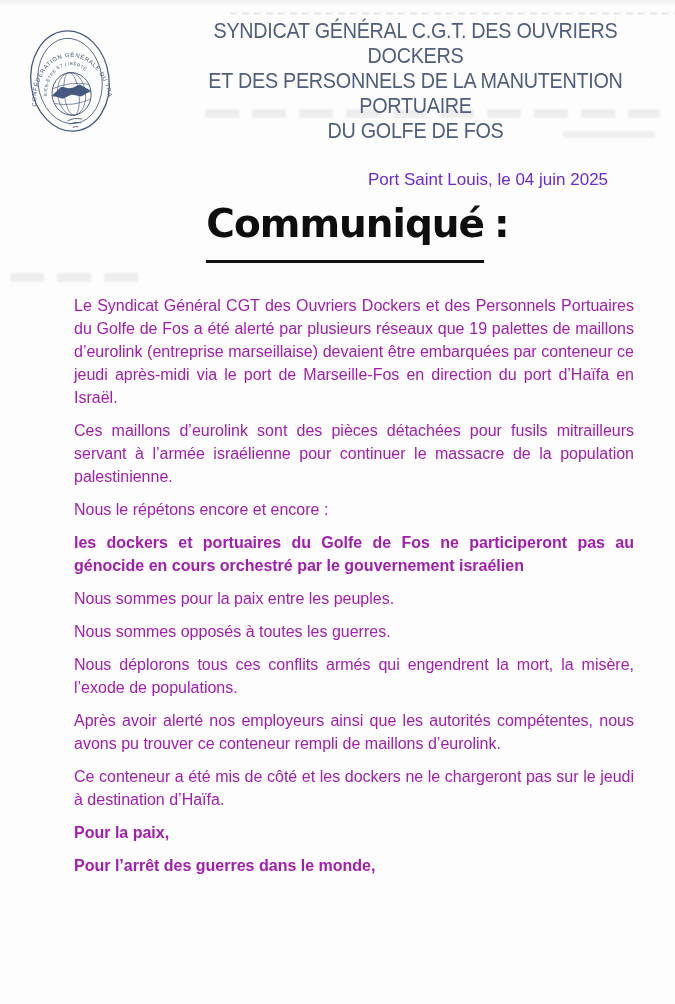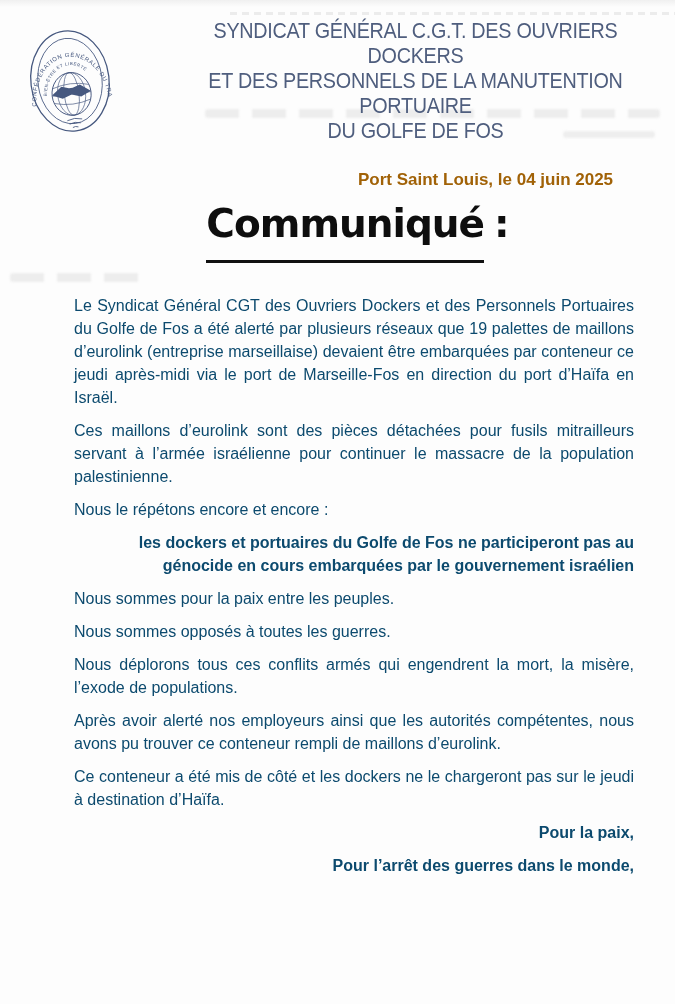--- a/index.html
+++ b/index.html
@@ -41,44 +41,44 @@
   .org-title {
     position: absolute; left: 158px; right: 2px; top: 19px;
     text-align: center;
     color: #4f5e7e;
     font-size: 21.5px; line-height: 25px;
     font-weight: 400; letter-spacing: -0.3px;
     transform: scaleX(0.92); transform-origin: 50% 0;
   }
 
   .dateline {
-    position: absolute; left: 358px; top: 170px;
-    font-size: 17px; color: #a16207; font-weight: bold;
+    position: absolute; left: 368px; top: 170px;
+    font-size: 17px; color: #6d28d9;
   }
 
   .doc-title {
     position: absolute; left: 40px; right: 0; top: 201px;
     text-align: center;
     font-family: "DejaVu Sans", sans-serif;
     font-weight: 700; font-size: 39px; letter-spacing: -1px;
     color: #0e0e0e;
   }
   .doc-title .word {
     border-bottom: 3.5px solid #111; padding-bottom: 14px;
   }
   .doc-title .punct { margin-left: 10px; }
 
   
   .doc-body {
     position: absolute; left: 74px; top: 294px; width: 560px;
-    font-size: 16px; line-height: 23px; color: #0c4a6e;
+    font-size: 16px; line-height: 23px; color: #a21caf;
   }
   .doc-body p { margin: 0 0 10px 0; }
   .just { text-align: justify; }
-  .bold { font-weight: 700; text-align: right; }
+  .bold { font-weight: 700; }
   .signature { padding-left: 350px; margin-top: 3px; }
 </style>
 </head>
 <body>
 
 <div class="page">
 
   <div class="top-band"></div>
   <div class="top-dotted"></div>
   <div class="smudge smudge-1"></div>
@@ -126,21 +126,21 @@
   <div class="dateline">Port Saint Louis, le 04 juin 2025</div>
 
   <div class="doc-title">
     <span class="word">Communiqué</span><span class="punct">:</span>
   </div>
 
   <div class="doc-body">
     <p class="just">Le Syndicat Général CGT des Ouvriers Dockers et des Personnels Portuaires du Golfe de Fos a été alerté par plusieurs réseaux que 19 palettes de maillons d’eurolink (entreprise marseillaise) devaient être embarquées par conteneur ce jeudi après-midi via le port de Marseille-Fos en direction du port d’Haïfa en Israël.</p>
     <p class="just">Ces maillons d’eurolink sont des pièces détachées pour fusils mitrailleurs servant à l’armée israélienne pour continuer le massacre de la population palestinienne.</p>
     <p>Nous le répétons encore et encore :</p>
-    <p class="bold just">les dockers et portuaires du Golfe de Fos ne participeront pas au génocide en cours embarquées par le gouvernement israélien</p>
+    <p class="bold just">les dockers et portuaires du Golfe de Fos ne participeront pas au génocide en cours orchestré par le gouvernement israélien</p>
     <p>Nous sommes pour la paix entre les peuples.</p>
     <p>Nous sommes opposés à toutes les guerres.</p>
     <p class="just">Nous déplorons tous ces conflits armés qui engendrent la mort, la misère, l’exode de populations.</p>
     <p class="just">Après avoir alerté nos employeurs ainsi que les autorités compétentes, nous avons pu trouver ce conteneur rempli de maillons d’eurolink.</p>
     <p class="just">Ce conteneur a été mis de côté et les dockers ne le chargeront pas sur le jeudi à destination d’Haïfa.</p>
     <p class="bold">Pour la paix,</p>
     <p class="bold">Pour l’arrêt des guerres dans le monde,</p>
   </div>
 
 </div>

